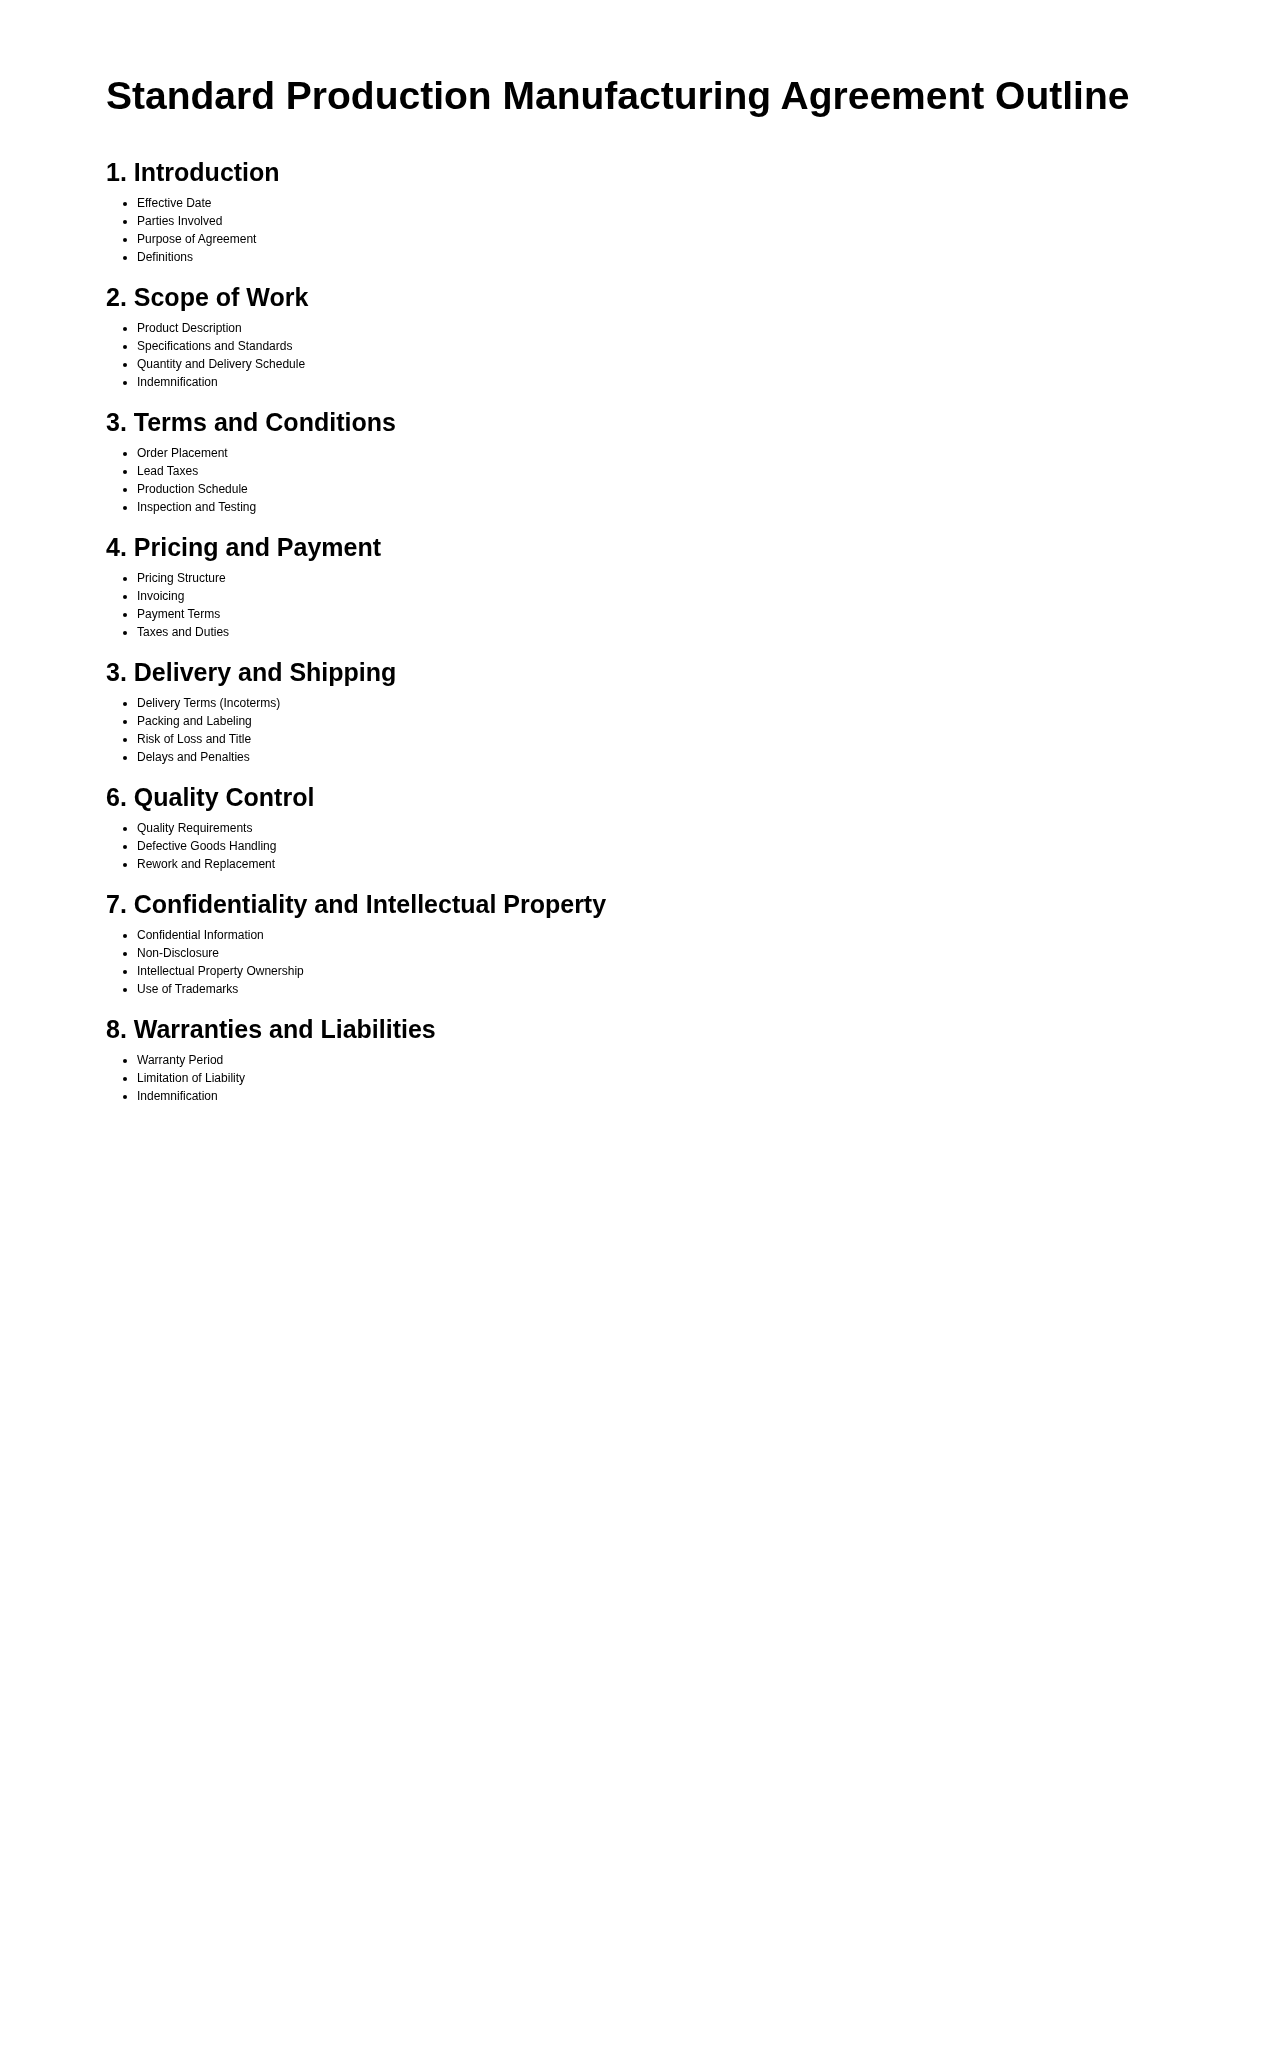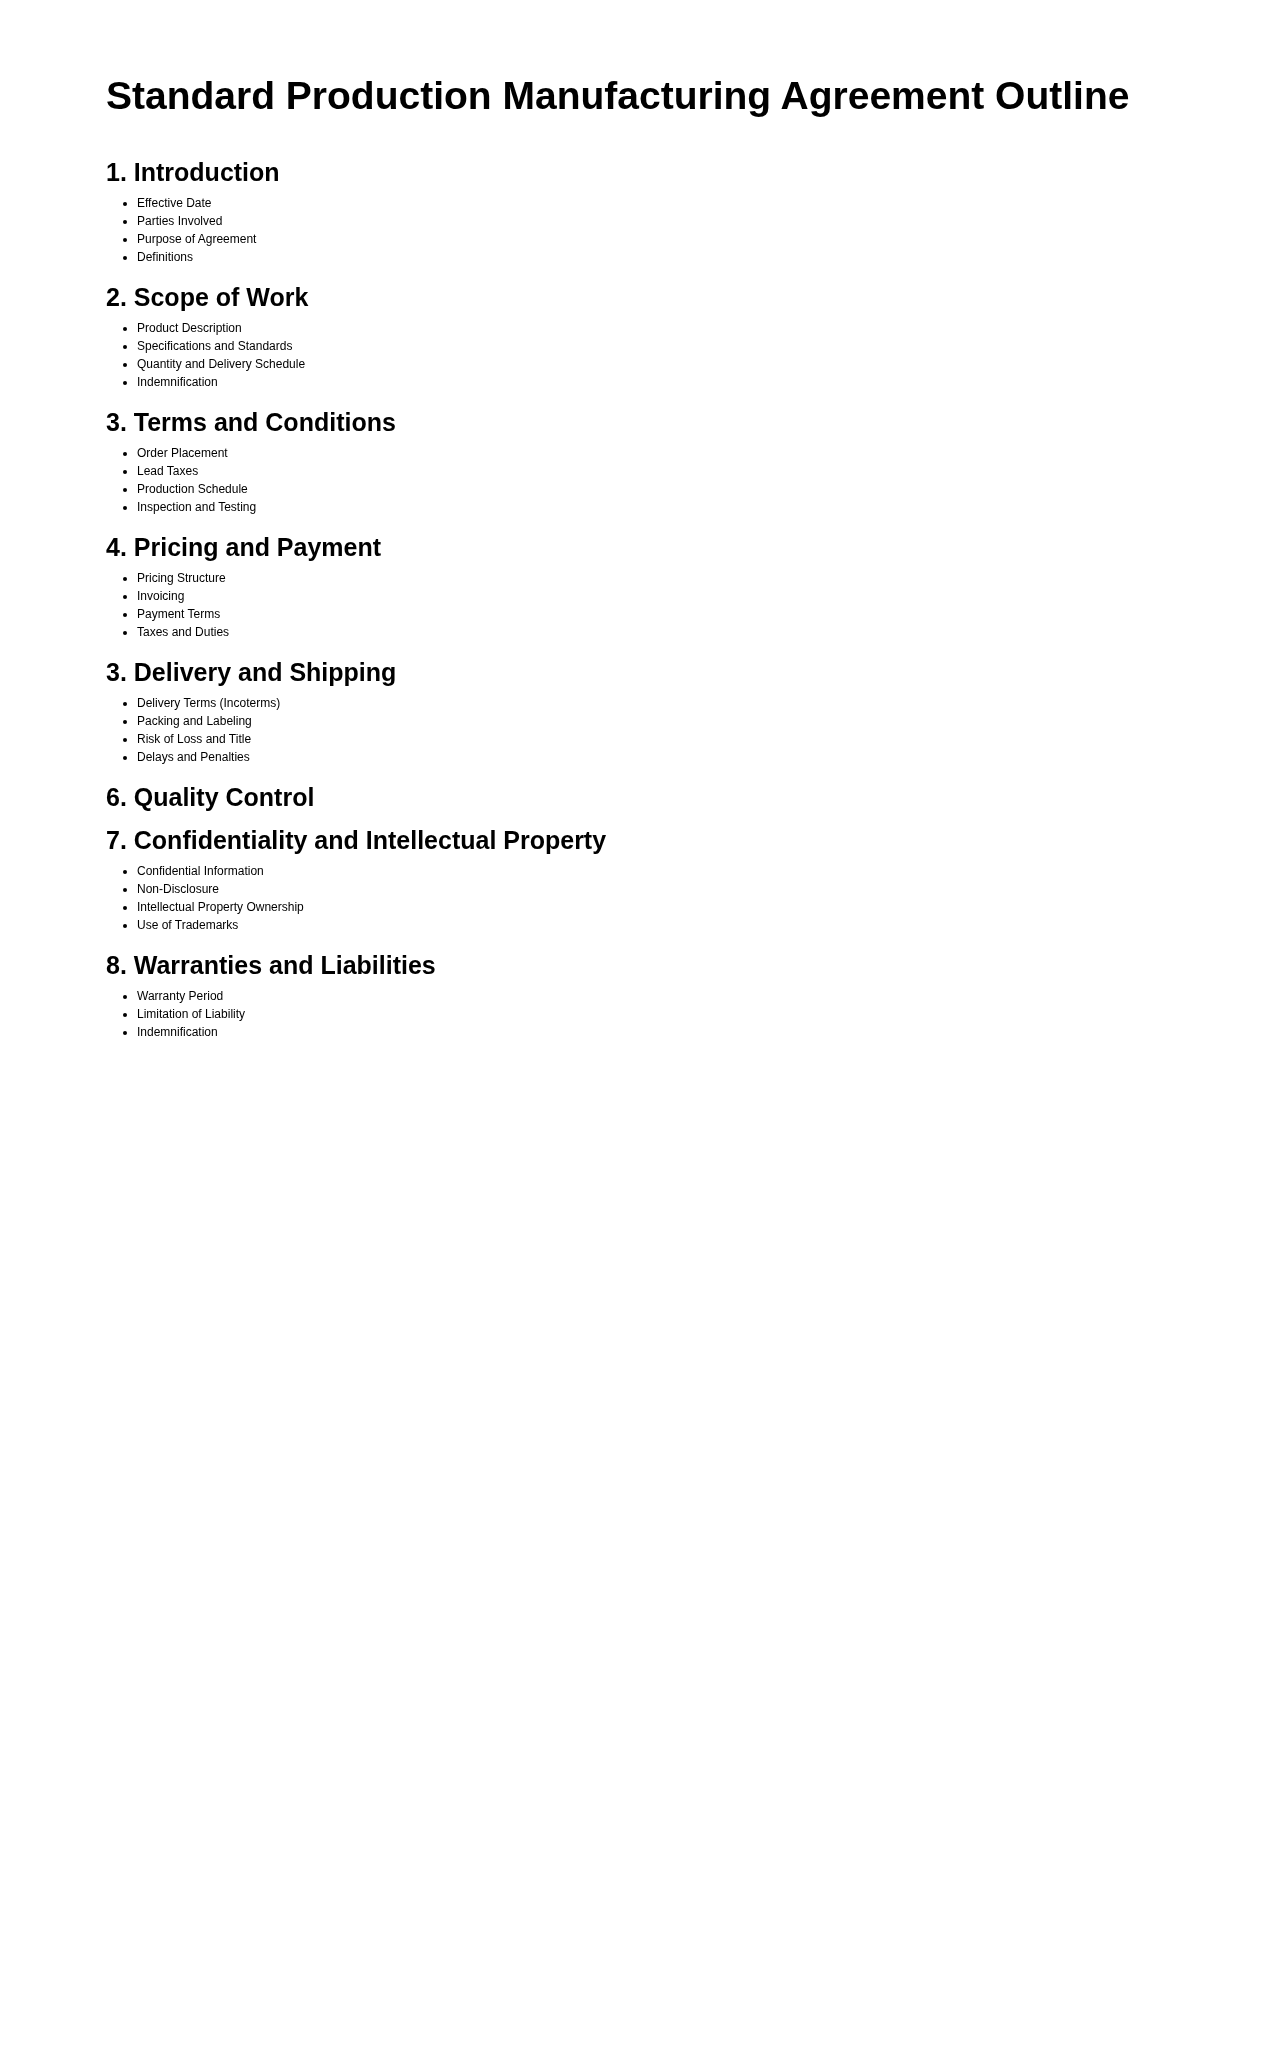--- a/index.html
+++ b/index.html
@@ -75,20 +75,25 @@
     <ul>
       <li>Delivery Terms (Incoterms)</li>
       <li>Packing and Labeling</li>
       <li>Risk of Loss and Title</li>
       <li>Delays and Penalties</li>
     </ul>
   </div>
 
   <div class="section">
     <h2>6. Quality Control</h2>
+    <ul>
+      <li>Quality Requirements</li>
+      <li>Defective Goods Handling</li>
+      <li>Rework and Replacement</li>
+    </ul>
   </div>
 
   <div class="section">
     <h2>7. Confidentiality and Intellectual Property</h2>
     <ul>
       <li>Confidential Information</li>
       <li>Non-Disclosure</li>
       <li>Intellectual Property Ownership</li>
       <li>Use of Trademarks</li>
     </ul>

